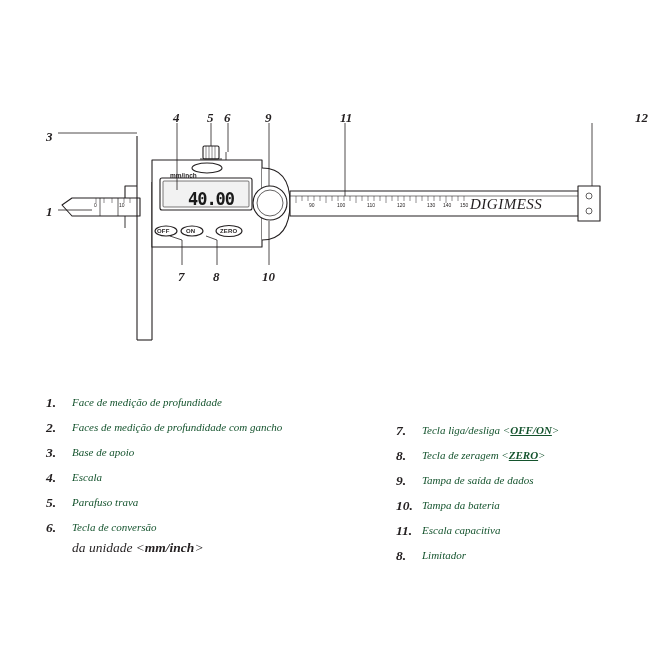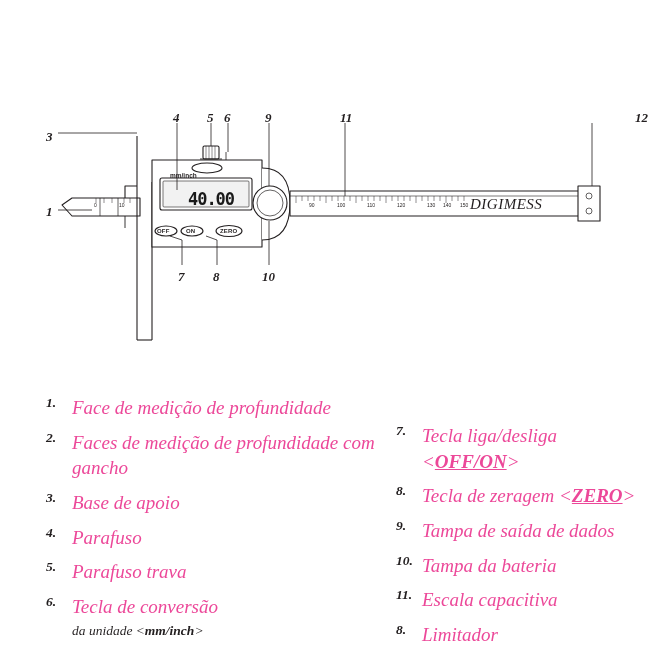--- a/index.html
+++ b/index.html
@@ -66,22 +66,22 @@
     font-family: "Liberation Serif", serif;
     font-style: italic;
     font-weight: bold;
     font-size: 13.5px;
     color: #231f20;
     text-align: left;
   }
   .legend-text {
     font-family: "Liberation Serif", serif;
     font-style: italic;
-    font-size: 19px;
-    color: #ec4899;
+    font-size: 11px;
+    color: #14532d;
     line-height: 1.35;
   }
   .legend-text b {
     font-weight: bold;
     text-decoration: underline;
   }
   .legend-sub {
     font-family: "Liberation Serif", serif;
     font-style: italic;
     font-size: 13.5px;
@@ -303,21 +303,21 @@
     <div class="legend-item">
       <span class="legend-num">2.</span>
       <span class="legend-text">Faces de medição de profundidade com gancho</span>
     </div>
     <div class="legend-item">
       <span class="legend-num">3.</span>
       <span class="legend-text">Base de apoio</span>
     </div>
     <div class="legend-item">
       <span class="legend-num">4.</span>
-      <span class="legend-text">Parafuso</span>
+      <span class="legend-text">Escala</span>
     </div>
     <div class="legend-item">
       <span class="legend-num">5.</span>
       <span class="legend-text">Parafuso trava</span>
     </div>
     <div class="legend-item">
       <span class="legend-num">6.</span>
       <span class="legend-text">Tecla de conversão</span>
     </div>
     <div class="legend-sub"><span>da unidade &lt;</span><b>mm/inch</b><span>&gt;</span></div>

